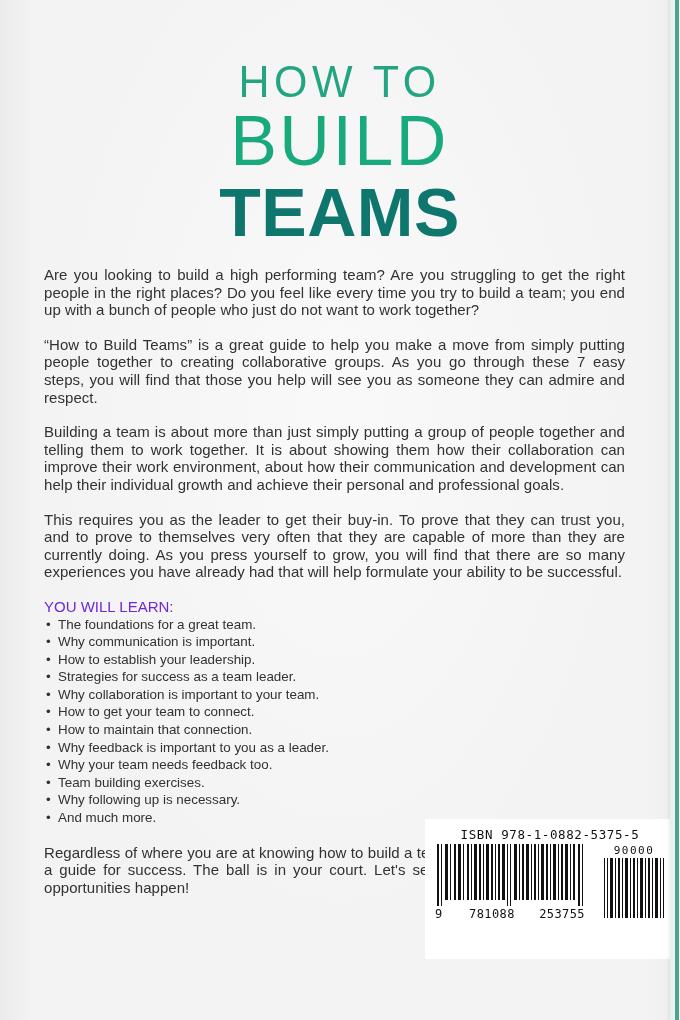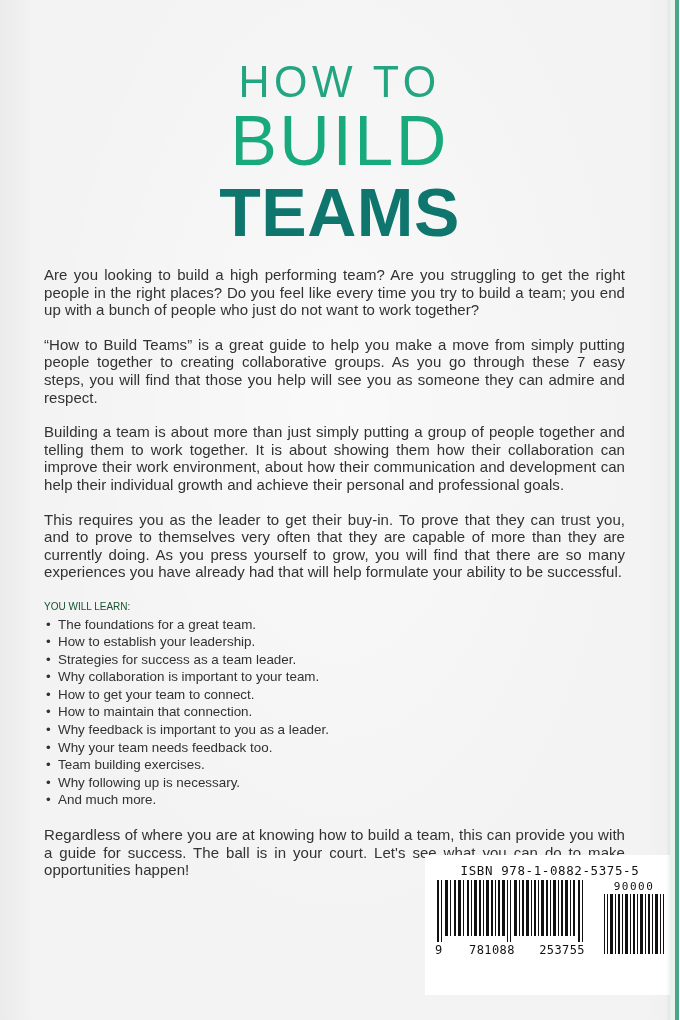--- a/index.html
+++ b/index.html
@@ -90,24 +90,24 @@
     text-justify: inter-word;
     font-size: 15px;
     line-height: 17.6px;
     margin: 0 0 17px 0;
     color: #323232;
     letter-spacing: 0.05px;
   }
   .para:last-child { margin-bottom: 0; }
 
   .learn-head {
-    font-size: 10px;
+    font-size: 15px;
     line-height: 17.6px;
     margin: 0;
-    color: #14532d;
+    color: #6d28d9;
   }
   ul.learn-list {
     list-style: none;
     margin: 0 0 17px 0;
     padding: 0;
   }
   ul.learn-list li {
     font-size: 13.4px;
     line-height: 17.6px;
     color: #323232;
@@ -121,21 +121,21 @@
     top: 0;
     font-size: 13.4px;
     line-height: 17.6px;
     color: #323232;
   }
 
   
   .barcode-box {
     position: absolute;
     left: 425px;
-    top: 855px;
+    top: 819px;
     width: 250px;
     height: 140px;
     background: #ffffff;
     z-index: 2;
     box-sizing: border-box;
     padding: 8px 10px 6px 10px;
   }
   .isbn-text {
     font-family: "DejaVu Sans Mono", monospace;
     font-size: 12.5px;
@@ -193,20 +193,21 @@
 
   <div class="copy">
     <p class="para">Are you looking to build a high performing team? Are you struggling to get the right people in the right places? Do you feel like every time you try to build a team; you end up with a bunch of people who just do not want to work together?</p>
     <p class="para">“How to Build Teams” is a great guide to help you make a move from simply putting people together to creating collaborative groups. As you go through these 7 easy steps, you will find that those you help will see you as someone they can admire and respect.</p>
     <p class="para">Building a team is about more than just simply putting a group of people together and telling them to work together. It is about showing them how their collaboration can improve their work environment, about how their communication and development can help their individual growth and achieve their personal and professional goals.</p>
     <p class="para">This requires you as the leader to get their buy-in. To prove that they can trust you, and to prove to themselves very often that they are capable of more than they are currently doing. As you press yourself to grow, you will find that there are so many experiences you have already had that will help formulate your ability to be successful.</p>
 
     <p class="learn-head">YOU WILL LEARN:</p>
     <ul class="learn-list">
       <li>The foundations for a great team.</li>
+      <li>Why communication is important.</li>
       <li>How to establish your leadership.</li>
       <li>Strategies for success as a team leader.</li>
       <li>Why collaboration is important to your team.</li>
       <li>How to get your team to connect.</li>
       <li>How to maintain that connection.</li>
       <li>Why feedback is important to you as a leader.</li>
       <li>Why your team needs feedback too.</li>
       <li>Team building exercises.</li>
       <li>Why following up is necessary.</li>
       <li>And much more.</li>

